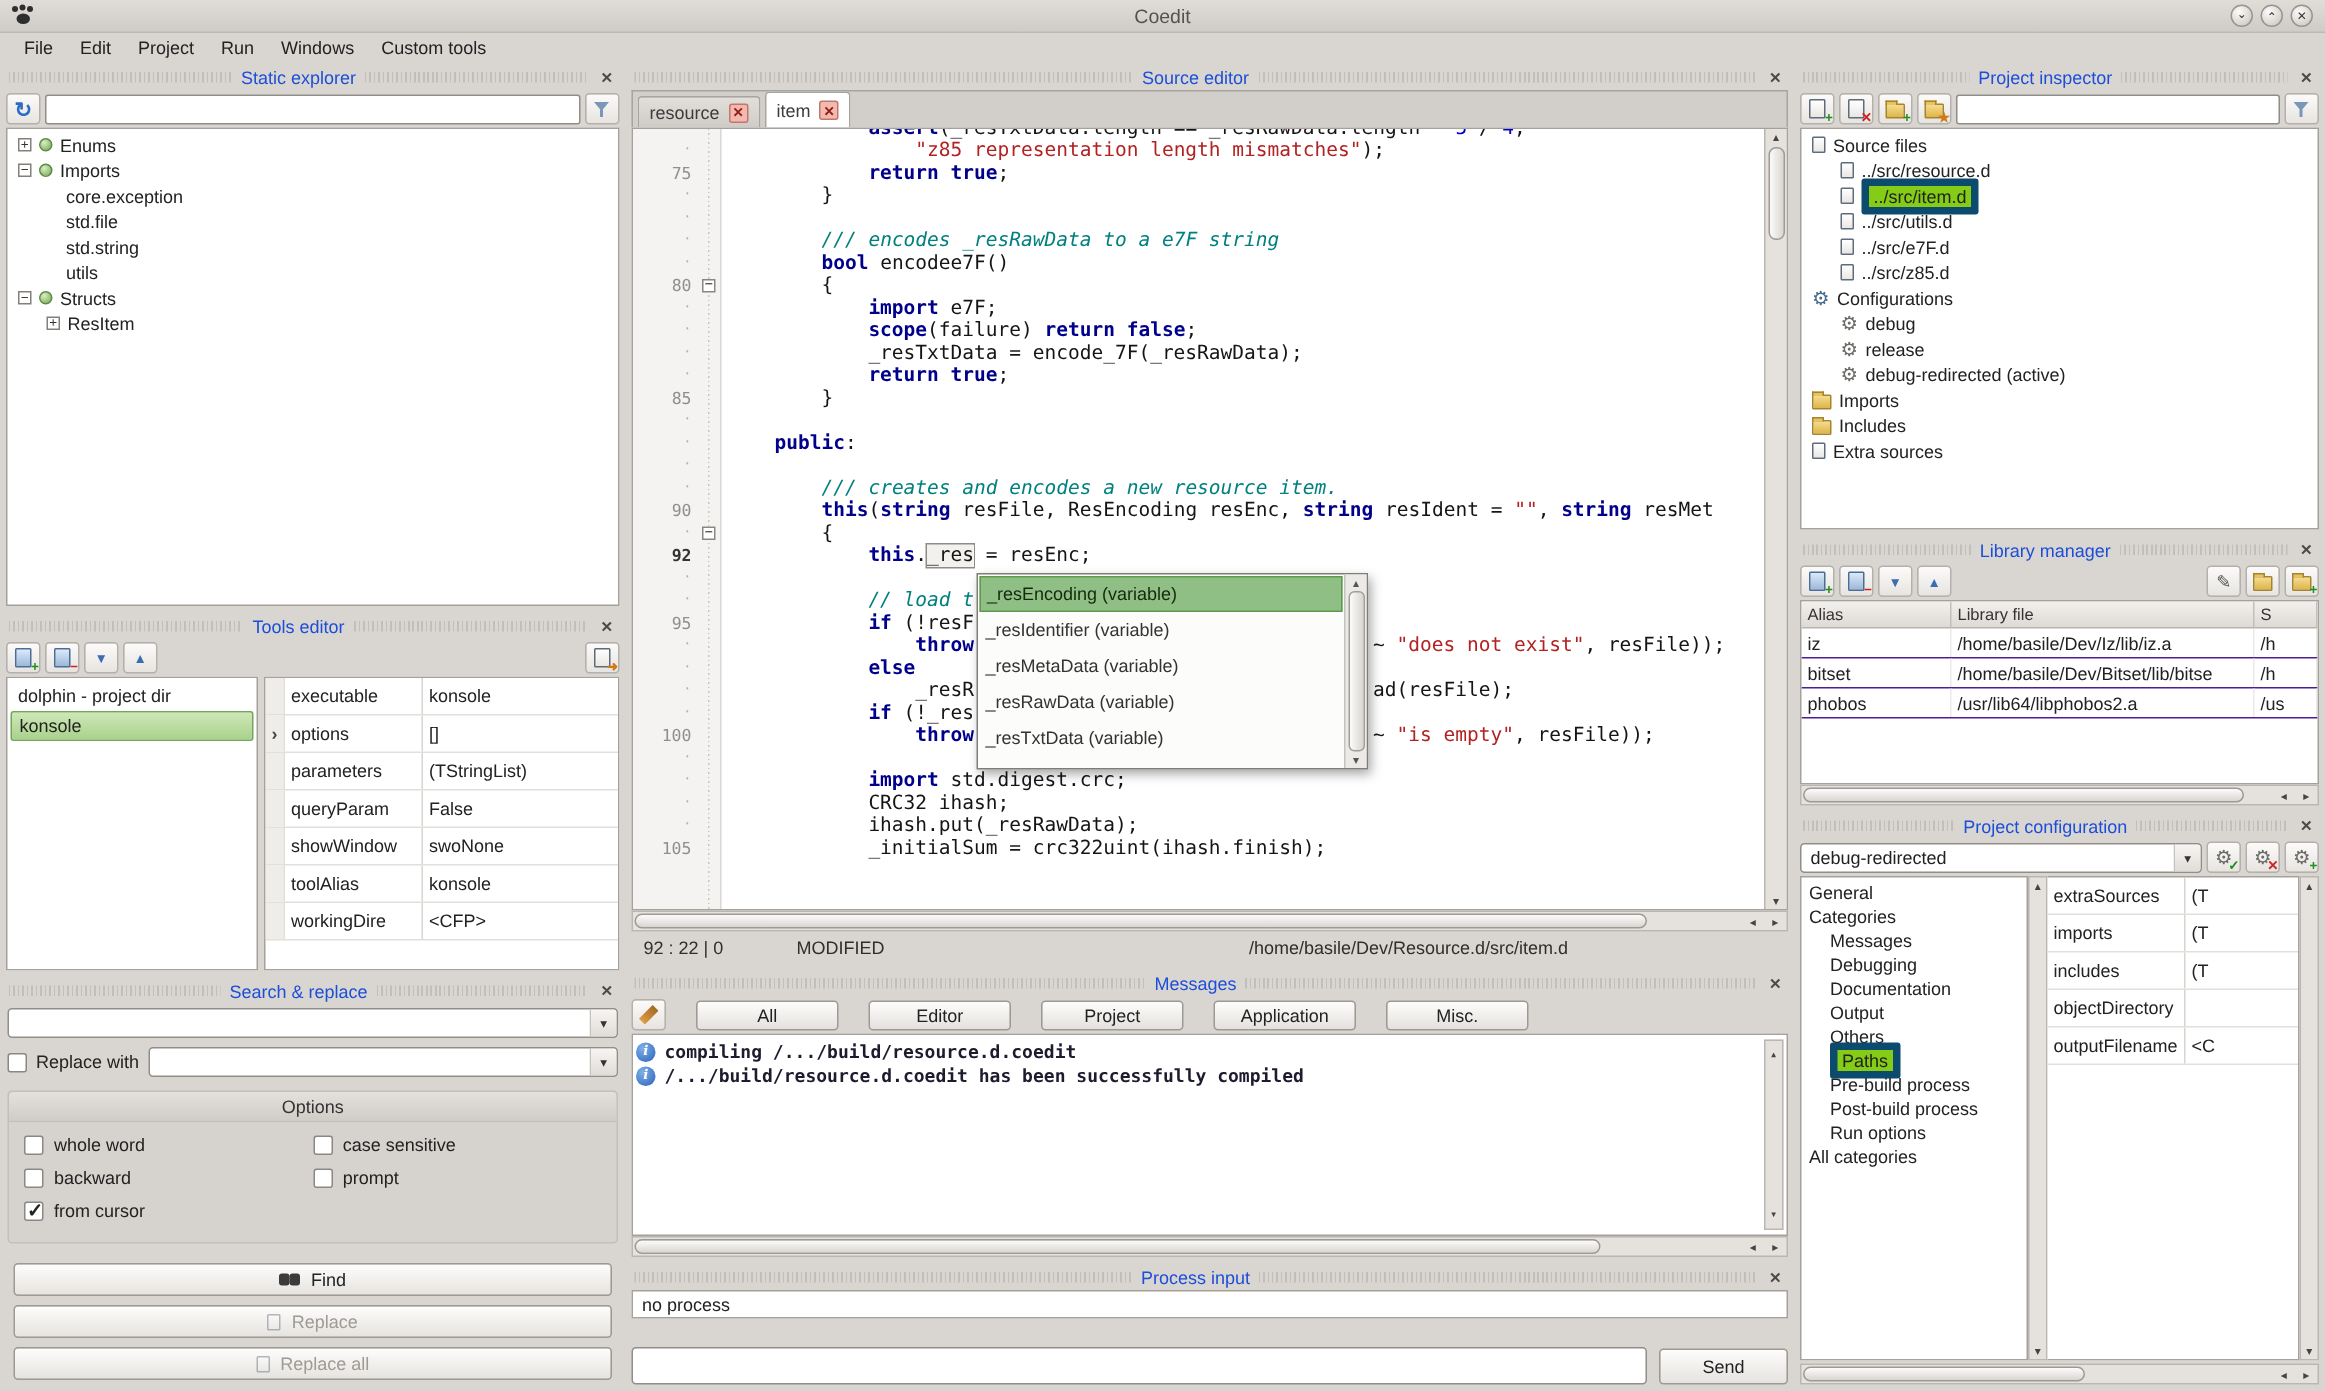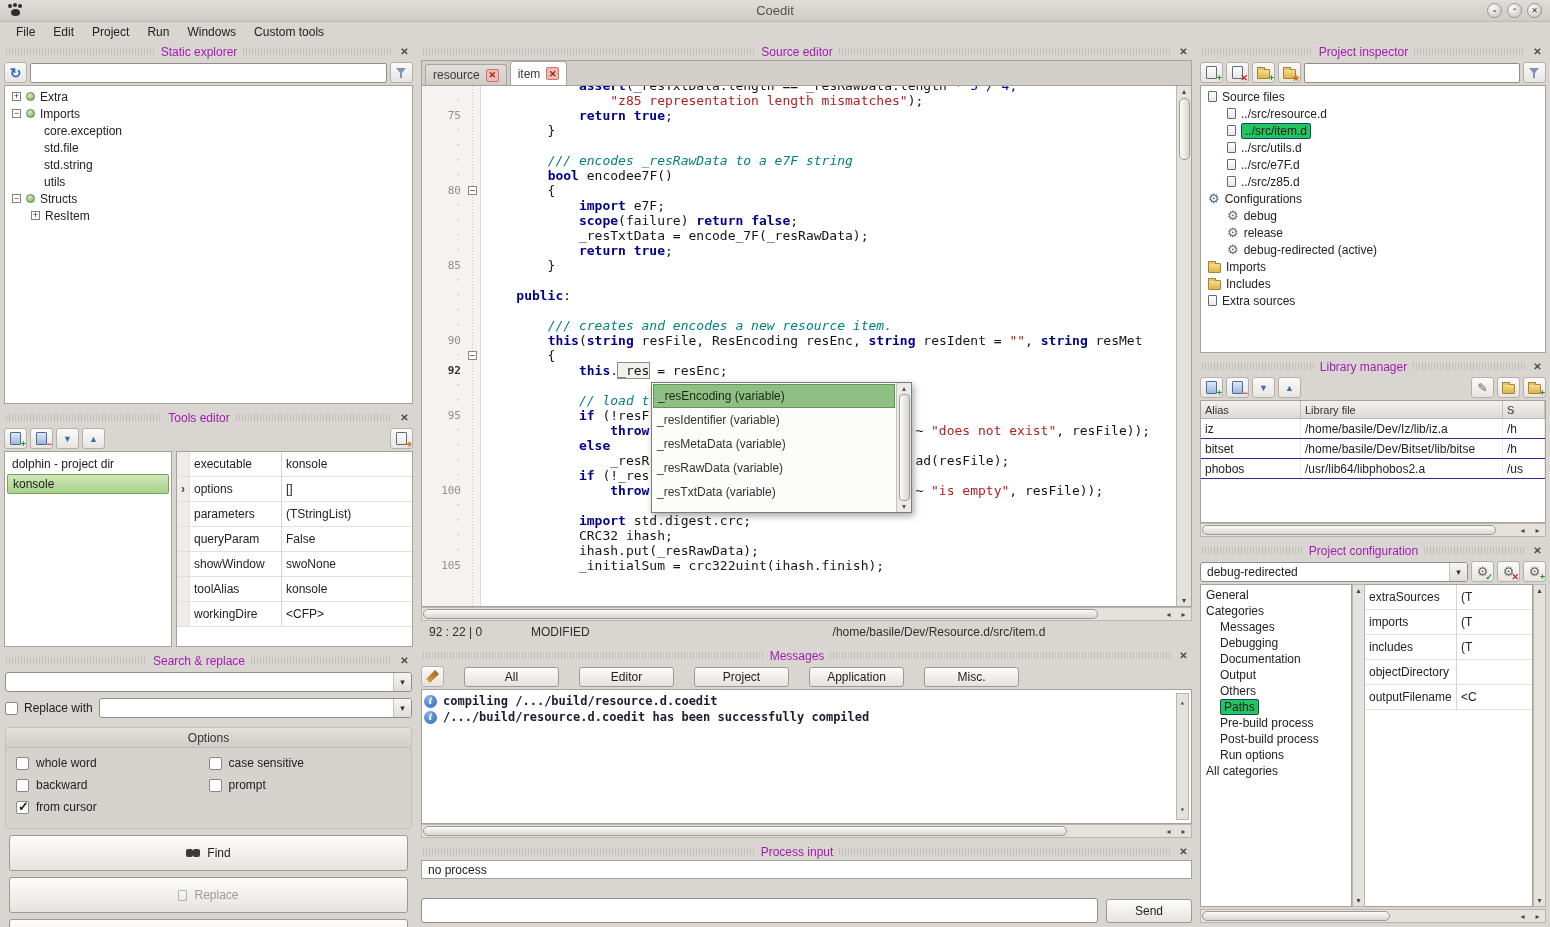--- a/index.html
+++ b/index.html
@@ -20,21 +20,21 @@
 .w-close::after{content:"✕"}
 .menubar{height:20px;display:flex;align-items:center;gap:2px;padding:0 8px}
 .menu{padding:2px 8px;color:#222}
 
 
 .main{flex:1;display:flex}
 .col{display:flex;flex-direction:column}
 .panel{display:flex;flex-direction:column;padding:1px 4px 4px 4px;overflow:hidden}
 .phead{height:17px;display:flex;align-items:center;gap:6px;padding:0 2px;flex:none}
 .pdots{flex:1;height:7px;background:repeating-linear-gradient(90deg,#c2beb8 0 1px,transparent 1px 3px)}
-.ptitle{font-size:12px;color:#a21caf;white-space:nowrap}
+.ptitle{font-size:12px;color:#1d4ed8;white-space:nowrap}
 .pclose{width:13px;text-align:center;font-size:10px;font-weight:bold;color:#4c4a47}
 .ptools{display:flex;align-items:center;gap:3px;padding:2px 0;flex:none}
 .tb{width:23px;height:21px;flex:none;border:1px solid #b4b0ab;border-radius:3px;background:linear-gradient(#fcfbfa,#e7e4e0);display:flex;align-items:center;justify-content:center;position:relative}
 .tinput{flex:1;height:20px;border:1px solid #918d88;border-radius:2px;background:#fff;padding:0 4px;font:12px "Liberation Sans",sans-serif;min-width:0}
 .white{background:#fff;border:1px solid #a5a19c}
 
 
 .i-doc{width:11px;height:13px;background:linear-gradient(#fff,#e9e7e3);border:1px solid #5f6b7a;border-radius:1px;flex:none}
 .i-doc.sm{width:9px;height:11px}
 .i-doc.blue{background:linear-gradient(#dce9fa,#9db8d8);border-color:#4a6c96}
@@ -55,21 +55,21 @@
 .binoc::before,.binoc::after{content:"";position:absolute;top:0;width:7px;height:8px;background:#3b3b3b;border-radius:2px}
 .binoc::before{left:0}.binoc::after{right:0}
 
 
 .treebox{flex:1;overflow:hidden;padding:2px 2px}
 .trow{height:17px;display:flex;align-items:center;gap:5px;padding:0 5px;white-space:nowrap}
 .exp{width:9px;height:9px;border:1px solid #848078;background:#fff;font-size:9px;line-height:7px;text-align:center;color:#333;flex:none}
 .exp.plus::after{content:"+"}
 .exp.minus::after{content:"−"}
 .lbl{font-size:12px}
-.pill{background:#22c55e;border:1px solid #0c4a6e;border-radius:2px;padding:0 3px}
+.pill{background:#84cc16;border:5px solid #0c4a6e;border-radius:2px;padding:0 3px}
 
 
 .pgrid{flex:1;background:#fff;border:1px solid #a5a19c;display:flex;flex-direction:column;overflow:hidden}
 .grow{display:flex;height:25px;border-bottom:1px solid #e3e0dc;align-items:stretch;flex:none}
 .gmark{width:13px;border-right:1px solid #e3e0dc;display:flex;align-items:center;justify-content:center;color:#444;background:#efedea;flex:none}
 .gmark.cur::after{content:"›";font-weight:bold}
 .gkey{width:92px;padding:0 4px;display:flex;align-items:center;border-right:1px solid #d8d5d0;overflow:hidden;white-space:nowrap;flex:none}
 .gval{flex:1;padding:0 4px;display:flex;align-items:center;overflow:hidden;white-space:nowrap}
 .gfill{flex:1}
 
@@ -81,21 +81,21 @@
 .srow{display:flex;align-items:center;gap:6px;margin:3px 1px;flex:none}
 .combo{flex:1;height:20px;background:#fff;border:1px solid #918d88;border-radius:3px;display:flex;align-items:stretch;min-width:0}
 .cval{flex:1;padding:0 6px;display:flex;align-items:center;overflow:hidden;white-space:nowrap}
 .cbtn{width:18px;border-left:1px solid #c6c2bd;background:linear-gradient(#f7f5f3,#e0dcd8);display:flex;align-items:center;justify-content:center;font-size:9px;color:#333;border-radius:0 2px 2px 0}
 .cb{width:13px;height:13px;border:1px solid #8b8782;background:#fff;border-radius:2px;flex:none;position:relative}
 .cb.on::after{content:"✓";position:absolute;left:1px;top:-3px;font-size:13px;color:#222;font-weight:bold}
 .optbox{margin:6px 1px;border:1px solid #c3bfba;border-radius:3px;background:#d6d3cf;padding-bottom:6px;flex:none}
 .opttitle{height:20px;display:flex;align-items:center;justify-content:center;color:#333;background:linear-gradient(#e4e1dd,#d0cdc9);border-bottom:1px solid #c2beb9;border-radius:3px 3px 0 0;margin-bottom:4px}
 .optrow{display:flex;margin:8px 10px}
 .optcell{flex:1;display:flex;align-items:center;gap:7px}
-.btn{height:36px;border:1px solid #9d9994;border-radius:3px;background:linear-gradient(#fdfdfc,#e6e3df);display:flex;align-items:center;justify-content:center;gap:7px;font-size:12px;color:#222;margin:3px 5px;flex:none}
+.btn{height:22px;border:1px solid #9d9994;border-radius:3px;background:linear-gradient(#fdfdfc,#e6e3df);display:flex;align-items:center;justify-content:center;gap:7px;font-size:12px;color:#222;margin:3px 5px;flex:none}
 .btn.dis{color:#9e9a95}
 .btn.dis .i-doc{opacity:.45}
 
 
 .tabbar{height:25px;display:flex;align-items:flex-end;gap:3px;padding:2px 3px 0 3px;background:#d2cfcb;border:1px solid #a8a49f;border-bottom:none;flex:none}
 .tab{height:21px;display:flex;align-items:center;gap:6px;padding:0 7px;background:linear-gradient(#e2dfdb,#cfccc7);border:1px solid #a8a49f;border-bottom:none;border-radius:3px 3px 0 0;color:#3b3b3b}
 .tab.active{background:#fff;height:24px}
 .tabx{width:13px;height:13px;background:#f3b8b0;border:1px solid #c4766c;border-radius:2px;color:#8c1f14;font-size:9px;font-weight:bold;display:flex;align-items:center;justify-content:center}
 .editor{flex:1;position:relative;background:#fff;border:1px solid #a5a19c;overflow:hidden;display:flex}
 .codecol{flex:1;position:relative;overflow:hidden}
@@ -202,21 +202,21 @@
             </span>
           <input class="tinput" value="" style="">
           <span class="tb">
               <span class="i-funnel"></span>
             </span>
         </div>
         <div class="treebox white">
           <div class="trow">
             <span class="exp plus"></span>
             <span class="dotball"></span>
-            <span class="lbl">Extra</span>
+            <span class="lbl">Enums</span>
           </div>
           <div class="trow">
             <span class="exp minus"></span>
             <span class="dotball"></span>
             <span class="lbl">Imports</span>
           </div>
           <div class="trow" style="padding-left:37px">
               <span class="lbl">core.exception</span>
             </div>
           <div class="trow" style="padding-left:37px">

